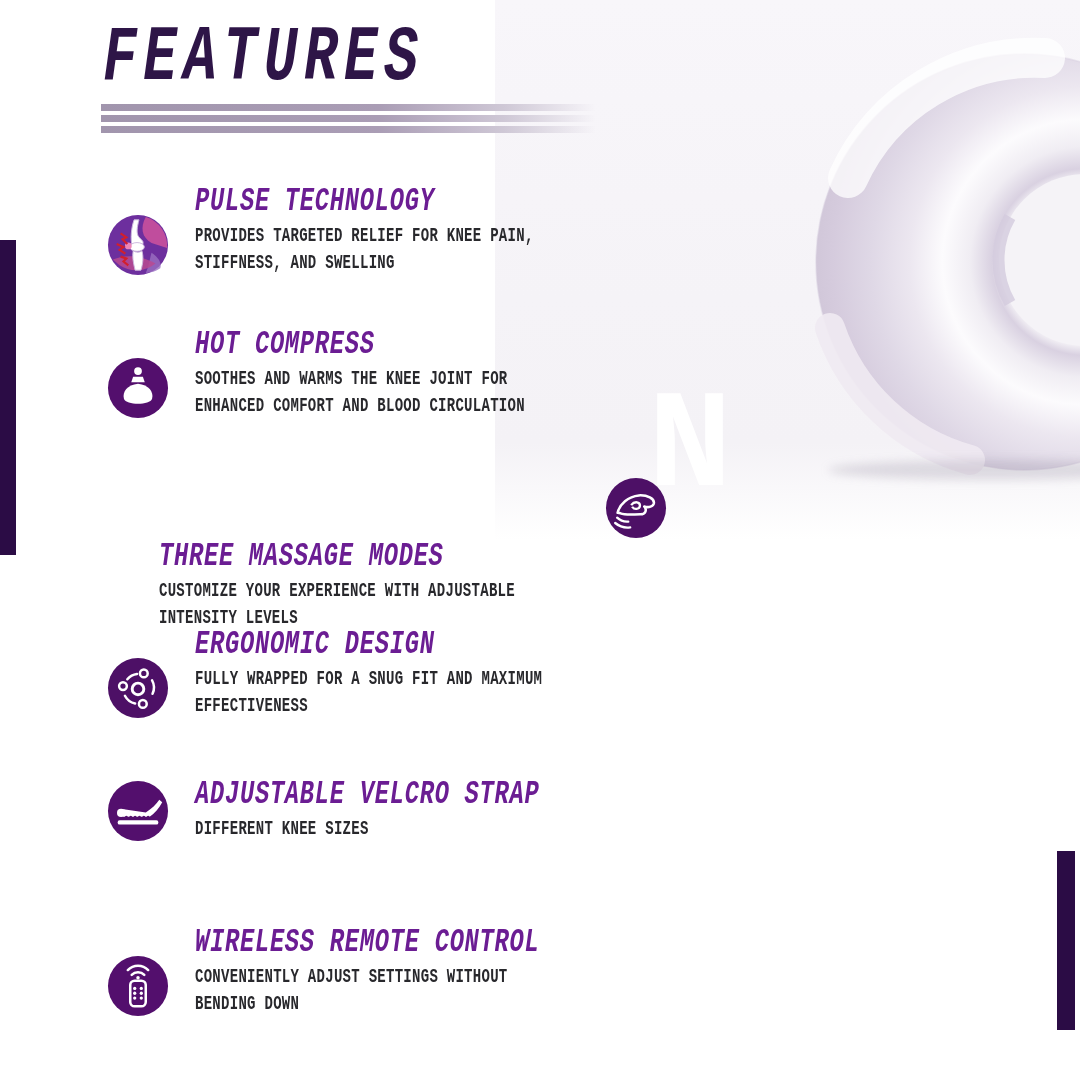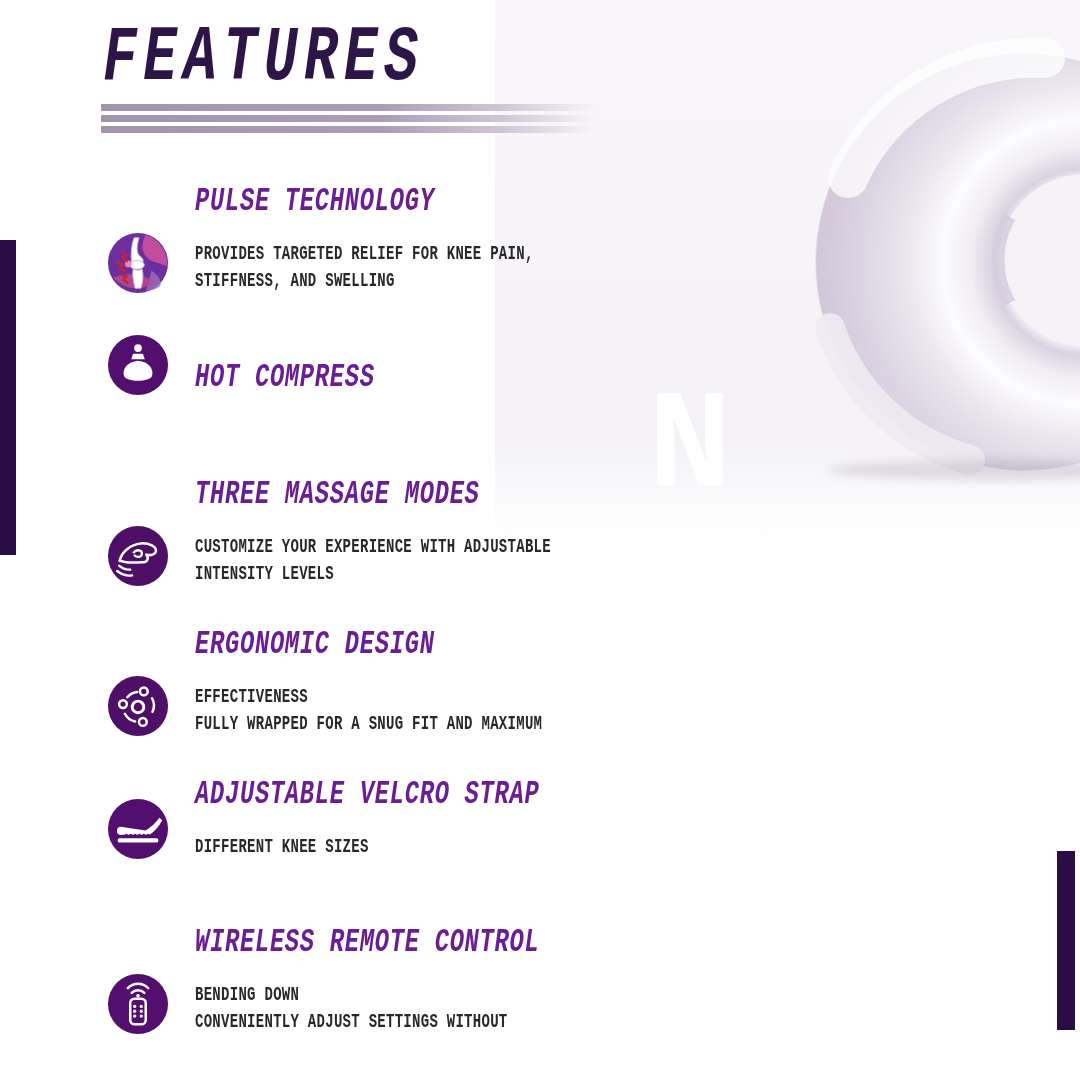--- a/index.html
+++ b/index.html
@@ -37,27 +37,27 @@
     background:linear-gradient(to right,#a195ad 0%,#aa9db5 55%,#cfc8d6 80%,rgba(255,255,255,0) 98%);}
   
   .feature{position:absolute;left:107px;display:flex;align-items:flex-end;width:560px;}
   .ficon{width:62px;height:62px;flex:0 0 62px;}
   .ftext{margin-left:26px;}
   .ftitle{margin:0;}
   .ftitle .cond{
     font-size:33px;line-height:36px;font-weight:800;font-style:italic;
     letter-spacing:1px;color:#6b1d93;
   }
-  .fdescs{margin-top:20px;}
+  .fdescs{margin-top:2px;}
   .fdesc{margin:0;}
   .fdesc .cond{
     transform:scaleX(0.70);
     font-size:20px;line-height:27px;font-weight:700;letter-spacing:.4px;color:#28282c;
   }
-  .f1{top:184px;} .f2{top:334px;} .f3{top:477px;} .f4{top:627px;} .f5{top:777px;} .f6{top:925px;}
+  .f1{top:184px;} .f2{top:327px;} .f3{top:477px;flex-direction:column;} .f4{top:627px;} .f5{top:777px;} .f6{top:925px;}
 </style>
 </head>
 <body>
 
 <div class="canvas">
 
   <div class="bg-panel"></div>
 
   <svg class="swirl" width="300" height="470" viewBox="0 0 300 470">
     <defs>
@@ -119,20 +119,24 @@
 
   <div class="feature f2">
     <svg class="ficon" viewBox="0 0 64 64">
       <circle cx="32" cy="32" r="31" fill="#530f6d"></circle>
       <circle cx="32" cy="14.5" r="4" fill="#ffffff"></circle>
       <path d="M27 20.5 h10 l2 5.5 h-14 z" fill="#ffffff"></path>
       <path d="M32 27.5 C21 28.5 15.5 36 17.5 43 C19.5 50 44.5 50 46.5 43 C48.5 36 43 28.5 32 27.5 Z" fill="#ffffff"></path>
     </svg>
     <div class="ftext">
       <h2 class="ftitle"><span class="cond">HOT COMPRESS</span></h2>
+      <div class="fdescs">
+        <div class="fdesc"><span class="cond">SOOTHES AND WARMS THE KNEE JOINT FOR</span></div>
+        <div class="fdesc"><span class="cond">ENHANCED COMFORT AND BLOOD CIRCULATION</span></div>
+      </div>
     </div>
   </div>
 
   <div class="feature f3">
     <svg class="ficon" viewBox="0 0 64 64">
       <circle cx="32" cy="32" r="31" fill="#4d1066"></circle>
       <path d="M13 37 C15 28 24 20 35 19 C44 18.5 51 22.5 50.5 27 C50 30.5 45 32 40.5 30.5 C43.5 34 42 38.5 36.5 38.5 C29 38.5 21 39.5 16 37.5 Z" fill="none" stroke="#ffffff" stroke-width="2.6" stroke-linejoin="round"></path>
       <path d="M27 29 C30.5 24.5 36.5 25.5 36 30 C35.6 33.3 30 34 28 30.7" fill="none" stroke="#ffffff" stroke-width="2.4"></path>
       <path d="M12.5 42 A15 15 0 0 0 24 46" fill="none" stroke="#ffffff" stroke-width="2.4" stroke-linecap="round"></path>
       <path d="M10.5 47.5 A20 20 0 0 0 26 52" fill="none" stroke="#ffffff" stroke-width="2.4" stroke-linecap="round"></path>
@@ -153,22 +157,22 @@
       <circle cx="38" cy="17" r="4" fill="none" stroke="#ffffff" stroke-width="2.6"></circle>
       <circle cx="16.5" cy="30" r="4" fill="none" stroke="#ffffff" stroke-width="2.6"></circle>
       <circle cx="37" cy="48.5" r="4" fill="none" stroke="#ffffff" stroke-width="2.6"></circle>
       <path d="M21 23 A15.5 15.5 0 0 1 31 17.5" fill="none" stroke="#ffffff" stroke-width="2.6" stroke-linecap="round"></path>
       <path d="M46.5 24 A15.5 15.5 0 0 1 47 38" fill="none" stroke="#ffffff" stroke-width="2.6" stroke-linecap="round"></path>
       <path d="M18.5 40 A15.5 15.5 0 0 0 29 48" fill="none" stroke="#ffffff" stroke-width="2.6" stroke-linecap="round"></path>
     </svg>
     <div class="ftext">
       <h2 class="ftitle"><span class="cond">ERGONOMIC DESIGN</span></h2>
       <div class="fdescs">
+        <div class="fdesc"><span class="cond">FULLY WRAPPED FOR A SNUG FIT AND MAXIMUM</span></div>
         <div class="fdesc"><span class="cond">EFFECTIVENESS</span></div>
-        <div class="fdesc"><span class="cond">FULLY WRAPPED FOR A SNUG FIT AND MAXIMUM</span></div>
       </div>
     </div>
   </div>
 
   <div class="feature f5">
     <svg class="ficon" viewBox="0 0 64 64">
       <circle cx="32" cy="32" r="31" fill="#530f6d"></circle>
       <rect x="11" y="41.5" width="42" height="4.5" rx="2" fill="#ffffff"></rect>
       <path d="M14 35.5 C13 32 15 29.5 19 30.5 L40 33.5 C46 30 51 25 54 20.5 L57 23 C54 29 49 34.5 44 38 L17 38 Z" fill="#ffffff"></path>
       <circle cx="14.5" cy="34" r="4.2" fill="#ffffff"></circle>
@@ -197,19 +201,19 @@
         <circle cx="35.4" cy="39.5" r="1.7" fill="#ffffff"></circle>
       <circle cx="28.6" cy="44.5" r="1.7" fill="#ffffff"></circle>
         <circle cx="35.4" cy="44.5" r="1.7" fill="#ffffff"></circle>
       <path d="M25.5 20.5 A9 9 0 0 1 38.5 20.5" stroke="#ffffff" stroke-width="2.6" fill="none" stroke-linecap="round"></path>
       <path d="M21.5 15.5 A14.5 14.5 0 0 1 42.5 15.5" stroke="#ffffff" stroke-width="2.6" fill="none" stroke-linecap="round"></path>
       <circle cx="32" cy="23.5" r="1.8" fill="#ffffff"></circle>
     </svg>
     <div class="ftext">
       <h2 class="ftitle"><span class="cond">WIRELESS REMOTE CONTROL</span></h2>
       <div class="fdescs">
+        <div class="fdesc"><span class="cond">CONVENIENTLY ADJUST SETTINGS WITHOUT</span></div>
         <div class="fdesc"><span class="cond">BENDING DOWN</span></div>
-        <div class="fdesc"><span class="cond">CONVENIENTLY ADJUST SETTINGS WITHOUT</span></div>
       </div>
     </div>
   </div>
 
 </div>
 
 </body></html>

